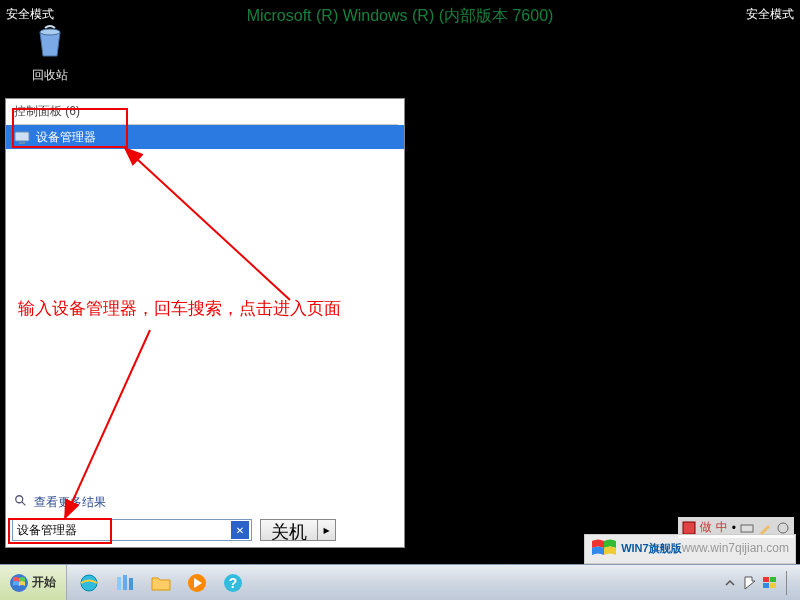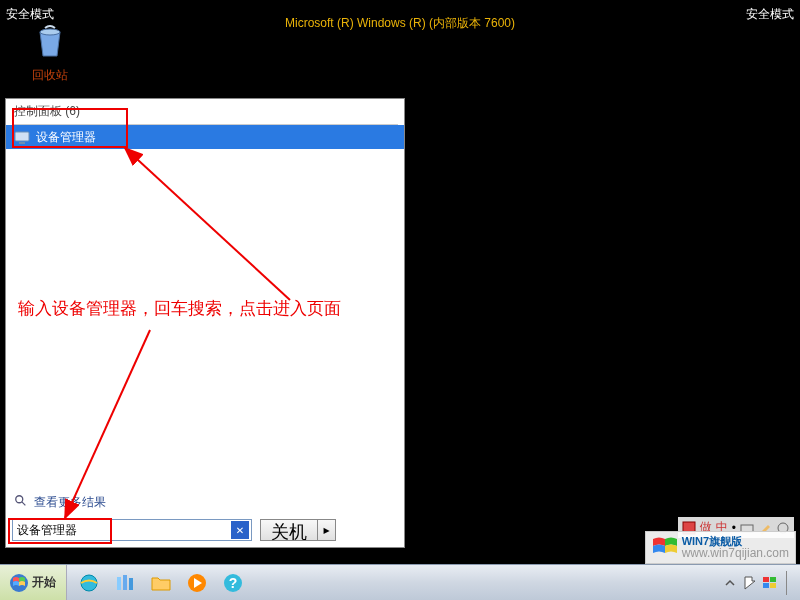--- a/index.html
+++ b/index.html
@@ -24,33 +24,32 @@
       position: absolute;
       top: 6px; right: 6px;
       color: #fff;
       font-size: 12px;
     }
     .windows-version {
       position: absolute;
       top: 6px;
       left: 50%;
       transform: translateX(-50%);
-      color: #eab308;
-      font-size: 12px;
-      margin-top: 9px;
+      color: #15803d;
+      font-size: 16px;
     }
     
     
     .desktop-icon {
       position: absolute;
       top: 20px;
       left: 20px;
       width: 60px;
       text-align: center;
-      color: #c2410c;
+      color: #e5e5e5;
     }
     .recycle-bin-icon {
       width: 40px;
       height: 40px;
       margin: 0 auto 4px;
     }
     
     
     .start-menu {
       position: absolute;
@@ -256,21 +255,21 @@
       bottom: 36px;
       background: rgba(255,255,255,0.92);
       padding: 3px 6px;
       display: flex;
       align-items: center;
       gap: 4px;
       border: 1px solid #ccc;
     }
     .watermark-text {
       display: flex;
-      flex-direction: column;
+      flex-direction: row;
       line-height: 1.1;
     }
     .watermark-text .big {
       color: #0a5ba5;
       font-size: 11px;
       font-weight: bold;
     }
     .watermark-text .small {
       color: #999;
       font-size: 12px;

